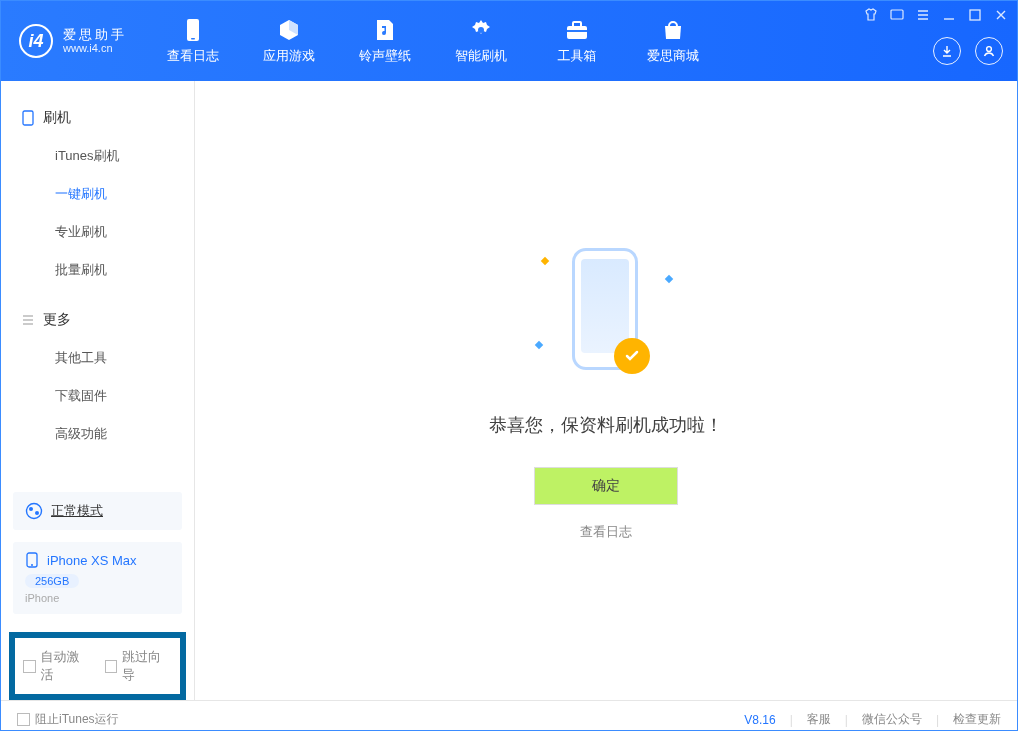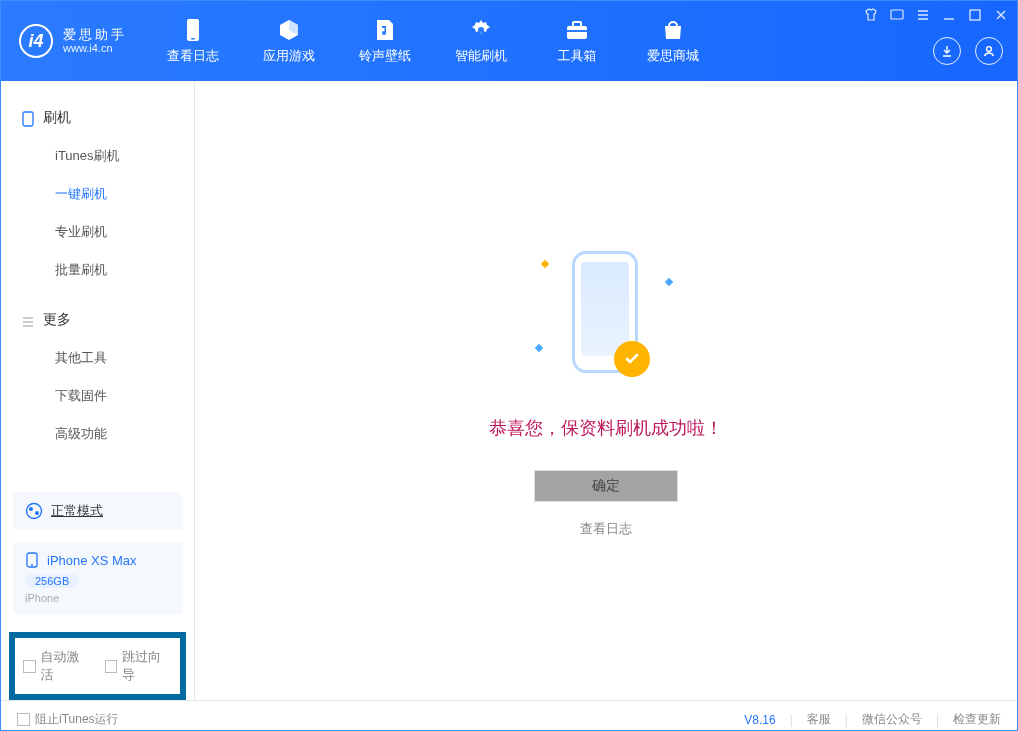--- a/index.html
+++ b/index.html
@@ -16,21 +16,21 @@
 .nav { width:96px; display:flex; flex-direction:column; align-items:center; justify-content:center; gap:5px; cursor:pointer; font-size:13px; }
 .nav-ic { width:24px; height:24px; display:flex; align-items:center; justify-content:center; }
 .hdr-ctrls { position:absolute; right:8px; top:6px; display:flex; gap:10px; align-items:center; }
 .hdr-ctrls span { width:16px; height:16px; cursor:pointer; display:flex; align-items:center; justify-content:center; opacity:.85; }
 .hdr-rbtns { position:absolute; right:14px; top:36px; display:flex; gap:14px; }
 .circ-btn { width:28px; height:28px; border:1.6px solid rgba(255,255,255,.9); border-radius:50%; display:flex; align-items:center; justify-content:center; cursor:pointer; }
 
 
 .body { display:flex; height:619px; }
 .sidebar { width:194px; border-right:1px solid #e6e6e6; background:#fff; display:flex; flex-direction:column; padding-top:18px; }
-.sb-sect { font-size:14px; color:#333; padding:10px 20px; font-weight:500; display:flex; align-items:flex-end; gap:8px; }
+.sb-sect { font-size:14px; color:#333; padding:10px 20px; font-weight:500; display:flex; align-items:center; gap:8px; }
 .sb-item { font-size:13px; color:#555; padding:10px 20px 10px 54px; cursor:pointer; }
 .sb-item.active { color:#2476ff; }
 .sidebar-fill { flex:1; }
 .sb-card { margin:6px 12px; background:#f5f8fc; border-radius:3px; padding:10px 12px; font-size:13px; color:#333; display:flex; align-items:center; gap:8px;text-decoration:underline; }
 .sb-dev { margin:6px 12px 10px; background:#f5f8fc; border-radius:3px; padding:10px 12px; font-size:13px; }
 .sb-dev-name { color:#2476ff; font-weight:500; display:flex; align-items:center; gap:8px; }
 .sb-dev-cap { display:inline-block; margin-top:6px; background:#e8f1ff; color:#2476ff; border-radius:10px; padding:1px 10px; font-size:11px; }
 .sb-dev-type { color:#aaa; font-size:11px; margin-top:4px; }
 .sb-chk-row { border:6px solid #0369a1; margin:8px 8px 0; padding:10px 8px; display:flex; gap:14px; font-size:13px; color:#888; }
 .chk { display:flex; align-items:center; gap:5px; cursor:pointer; }
@@ -38,22 +38,22 @@
 
 .main { flex:1; display:flex; flex-direction:column; align-items:center; justify-content:center; position:relative; }
 .graphic { position:relative; width:140px; height:140px; margin-bottom:26px; }
 .phone { position:absolute; left:36px; top:8px; width:66px; height:122px; border:3px solid #b9d7ff; border-radius:14px; background:#fff; }
 .phone-screen { position:absolute; inset:8px 6px 14px; background:linear-gradient(180deg,#d9eaff,#eaf3ff); border-radius:4px; }
 .badge { position:absolute; right:26px; bottom:6px; width:36px; height:36px; background:#ffb400; border-radius:50%; display:flex; align-items:center; justify-content:center; }
 .spark { position:absolute; width:6px; height:6px; background:#ffb400; transform:rotate(45deg); }
 .spark.a { left:6px; top:18px; }
 .spark.b { right:4px; top:36px; background:#4aa9ff; }
 .spark.c { left:0; bottom:32px; background:#4aa9ff; }
-.msg { font-size:18px; color:#be185d; margin-bottom:30px;margin-top:7px; }
-.ok-btn { width:144px; height:32px; border:1px solid #ddd; background:#a3a3a3; font-size:14px; color:#444; cursor:pointer; }
+.msg { font-size:18px; color:#404040; margin-bottom:30px;margin-top:7px; }
+.ok-btn { width:144px; height:38px; border:1px solid #ddd; background:#bef264; font-size:14px; color:#444; cursor:pointer; }
 .log-link { margin-top:18px; font-size:13px; color:#888; cursor:pointer; }
 
 
 .ftr { height:38px; border-top:1px solid #e6e6e6; display:flex; align-items:center; padding:0 16px; font-size:12px; color:#888; }
 .ftr-left { display:flex; align-items:center; gap:6px; }
 .ftr-right { margin-left:auto; display:flex; align-items:center; gap:14px; }
 .ftr-sep { color:#ddd; }
 .ftr-link { cursor:pointer; }
 .ver { color:#2476ff; }
 

